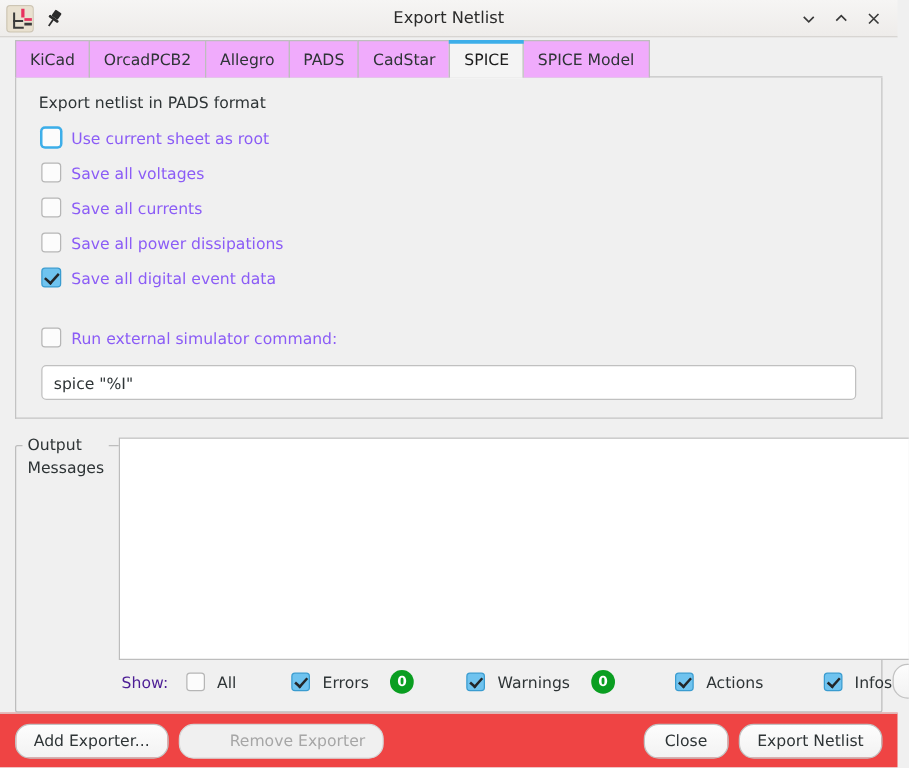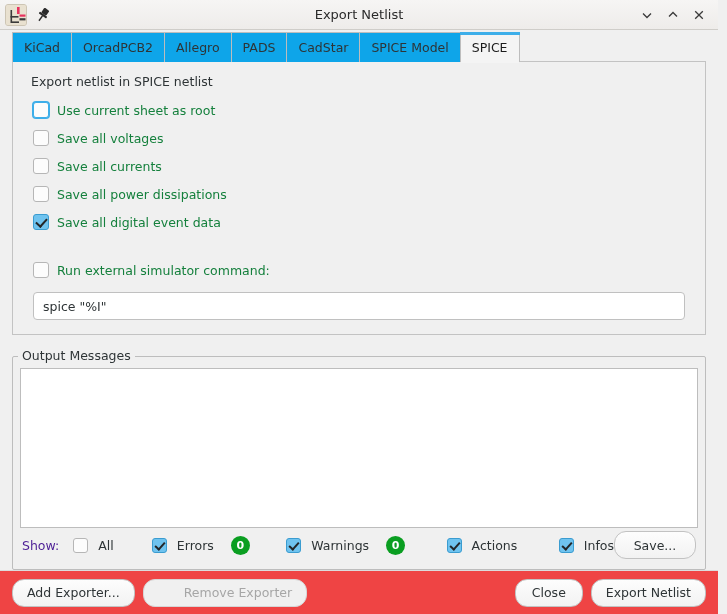--- a/index.html
+++ b/index.html
@@ -61,21 +61,21 @@
     position: relative;
   }
   .tabstrip::after {
     content:""; position:absolute; left:12px; right:12px; bottom:0;
     height:1px; background:#c3c3c3;
   }
   .tab {
     height: 30px;
     padding: 0 11px;
     display: flex; align-items: center;
-    background: #0ea5e9;
+    background: #f0abfc;
     border: 1px solid #bdbdbd;
     border-bottom: none;
     font-size: 12.5px;
     color: #2e3436;
     position: relative;
     margin-right: -1px;
     z-index: 1;
   }
   .tab.active {
     background: #f4f4f4;
@@ -115,21 +115,21 @@
     margin: 0 0 9px 8px;
   }
 
   .cbrow {
     display: flex; align-items: center;
     gap: 8px;
     margin: 0 0 4px 10px;
     height: 24px;
   }
   .cbrow.spaced { margin-top: 24px; }
-  .cbrow .cblabel { font-size: 12.5px; color: #15803d; }
+  .cbrow .cblabel { font-size: 12.5px; color: #8b5cf6; }
 
   .checkbox {
     width: 16px; height: 16px;
     border-radius: 3px;
     background: #fcfcfc;
     border: 1px solid #b6b6b6;
     flex: 0 0 16px;
     position: relative;
   }
   .checkbox.focus {
@@ -160,21 +160,21 @@
     display: flex; align-items: center;
     padding: 0 9px;
     font-size: 12.5px;
     color: #2e3436;
   }
 
   
   .outgroup {
     margin-top: 12px;
     flex: 1 1 auto;
-    display: flex; flex-direction: column;
+    display: flex; flex-direction: row;
     min-height: 0;
     position: relative;
     padding: 0 0 8px 0;
   }
   .outgroup-frame {
     position: absolute;
     left: 0; right: 0; top: 9px; bottom: 0;
     border: 1px solid #bdbdbd;
     border-radius: 2px;
     pointer-events: none;
@@ -339,32 +339,32 @@
       </div>
     <div class="tab">
         <span>Allegro</span>
       </div>
     <div class="tab">
         <span>PADS</span>
       </div>
     <div class="tab">
         <span>CadStar</span>
       </div>
-    <div class="tab">
-        <span>SPICE Model</span>
-      </div>
     <div class="tab active">
         <span>SPICE</span>
       </div>
+    <div class="tab">
+        <span>SPICE Model</span>
+      </div>
   </div>
 
   <div class="page">
 
     <div class="optpanel">
-      <div class="grouplabel">Export netlist in SPICE netlist</div>
+      <div class="grouplabel">Export netlist in PADS format</div>
 
       <div class="cbrow">
         <span class="checkbox focus"></span>
         <span class="cblabel">Use current sheet as root</span>
       </div>
 
       <div class="cbrow">
         <span class="checkbox"></span>
         <span class="cblabel">Save all voltages</span>
       </div>

